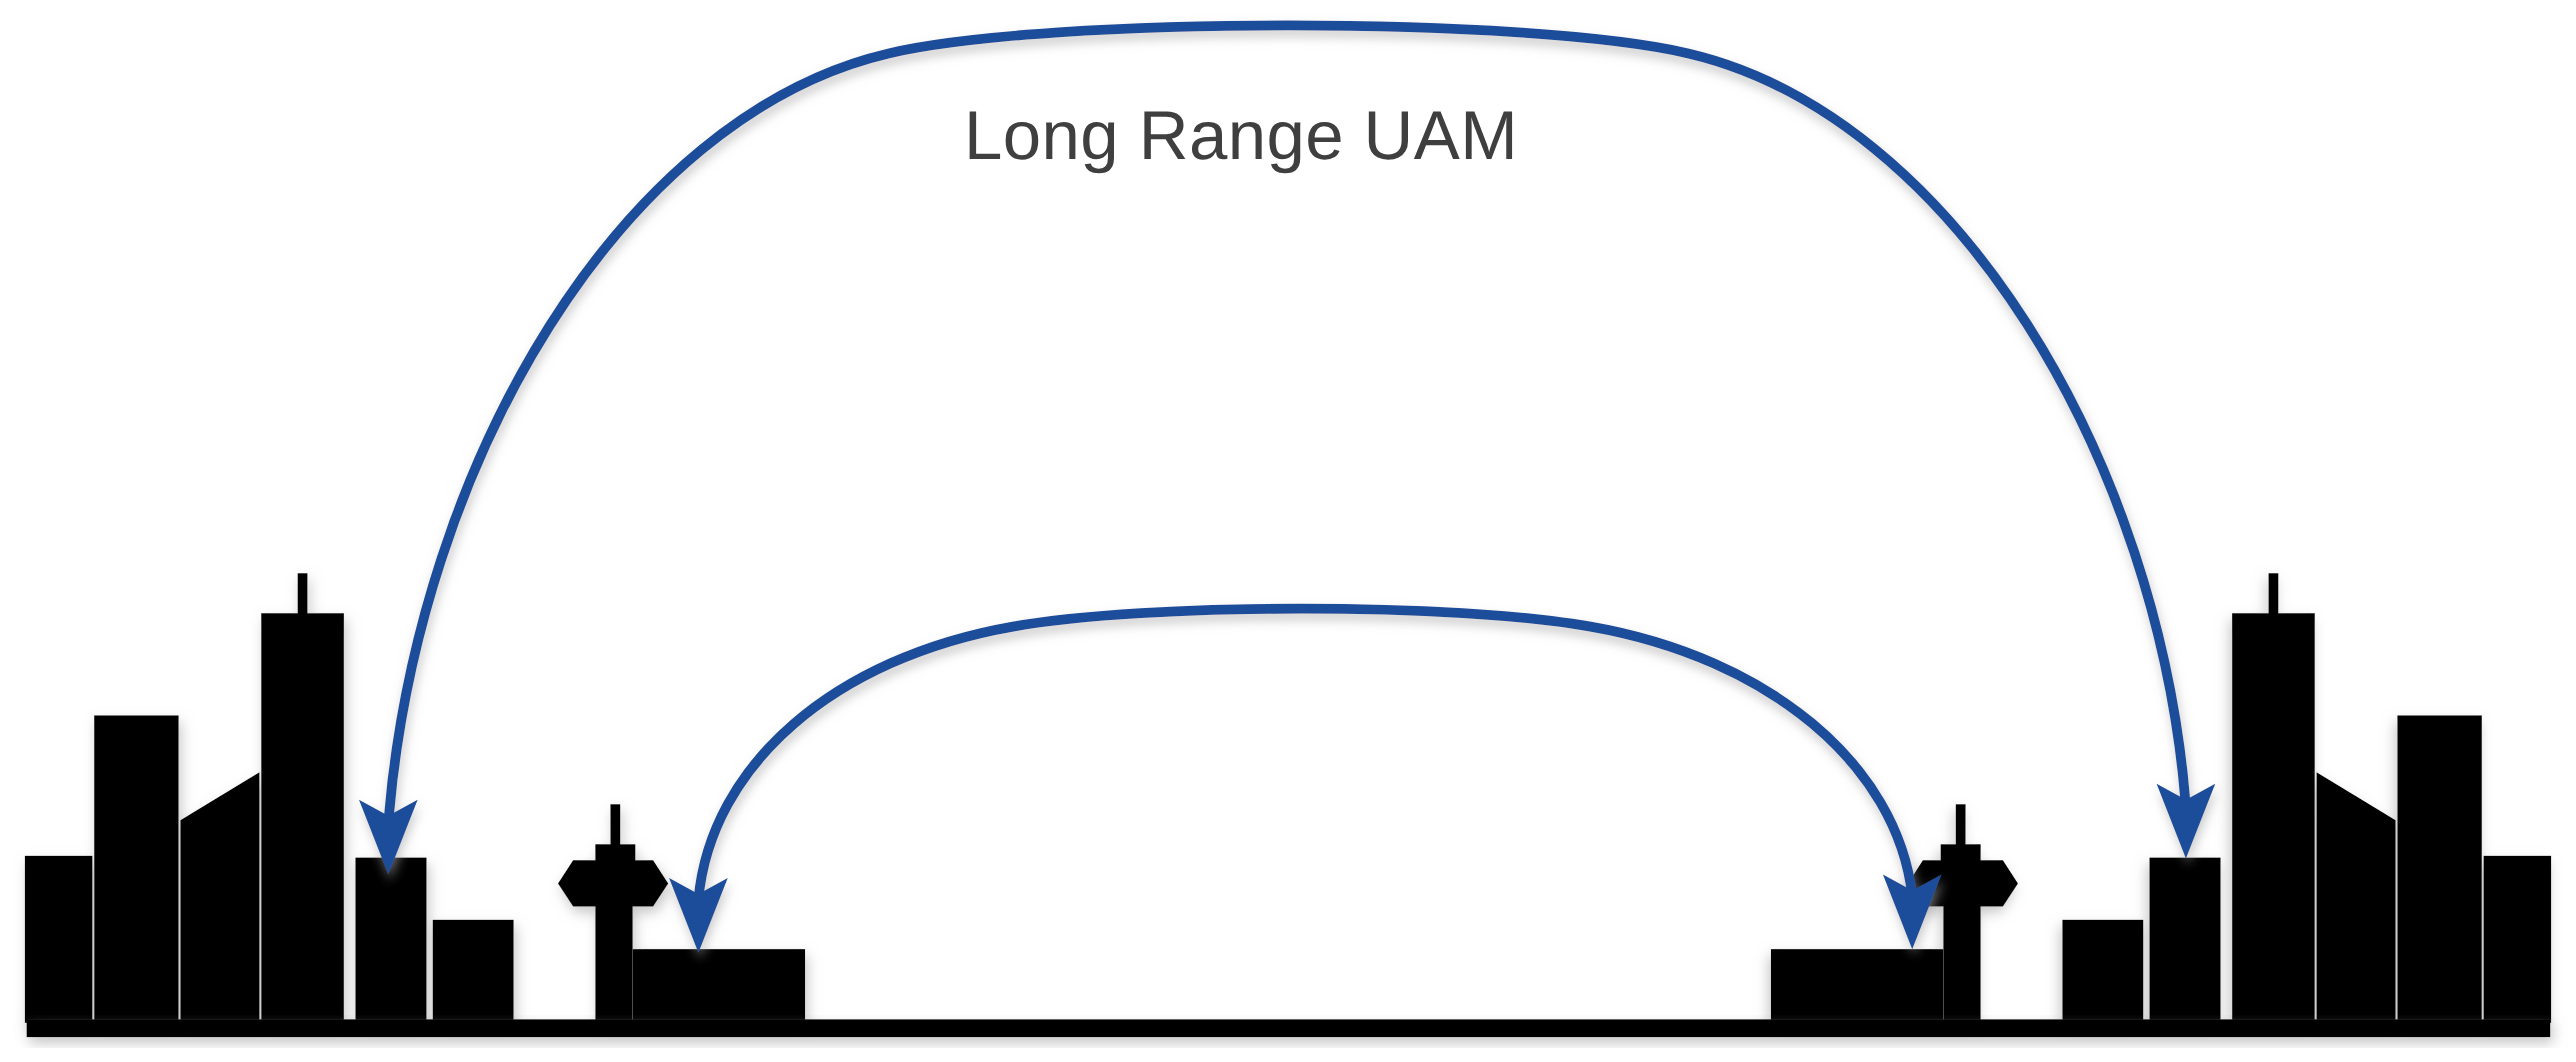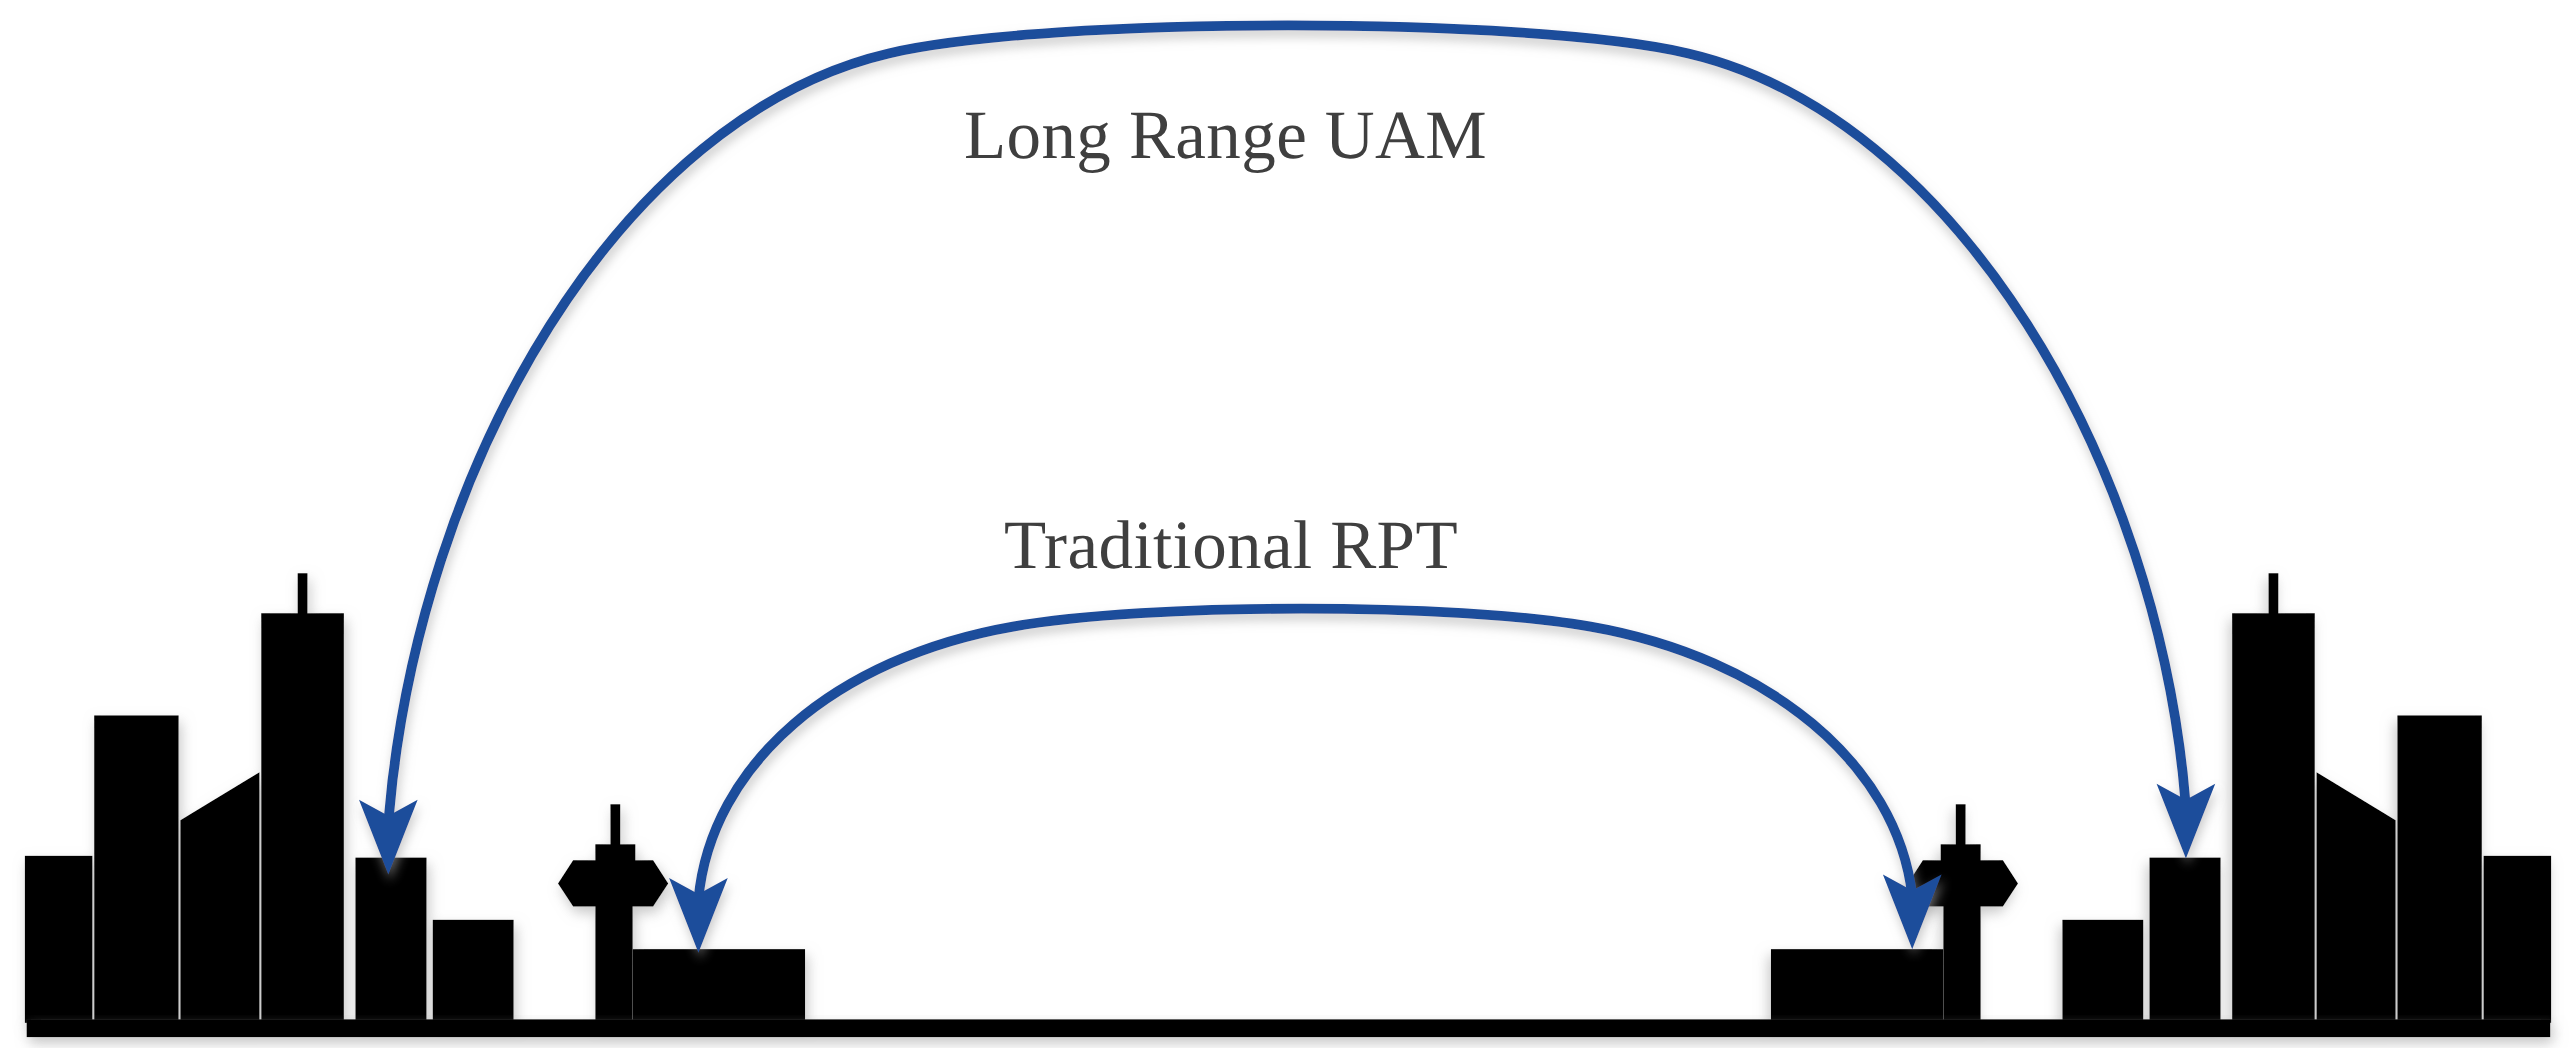--- a/index.html
+++ b/index.html
@@ -23,21 +23,21 @@
   #scene {
     position: absolute;
     inset: 0;
     width: 2576px;
     height: 1063px;
     display: block;
   }
   .route-label {
     position: absolute;
     color: #3f3f3f;
-    font-family: Liberation Serif, serif;
+    font-family: Liberation Sans, sans-serif;
     font-weight: 400;
     white-space: nowrap;
     letter-spacing: 0.4px;
     line-height: 1;
     text-rendering: geometricPrecision;
   }
   #label-uam {
     left: 964px;
     top: 101px;
     font-size: 69px;
@@ -128,16 +128,15 @@
                C 1290,678 1640,678 1790,705
                C 1990,740 2135,860 2152,1008" fill="none" stroke="#1f4e9b" stroke-width="11" stroke-linecap="round"></path>
       <polygon points="786,1072 753,988 786,1006 819,988" fill="#1f4e9b"></polygon>
       <polygon points="2152,1068 2119,984 2152,1002 2185,984" fill="#1f4e9b"></polygon>
     </g>
 
   </svg>
 
   <div class="route-label" id="label-uam">Long Range UAM</div>
 
-  <div class="route-label" id="label-rpt">Traditional RPT</div>
 
 </div>
 
 
 </body></html>

